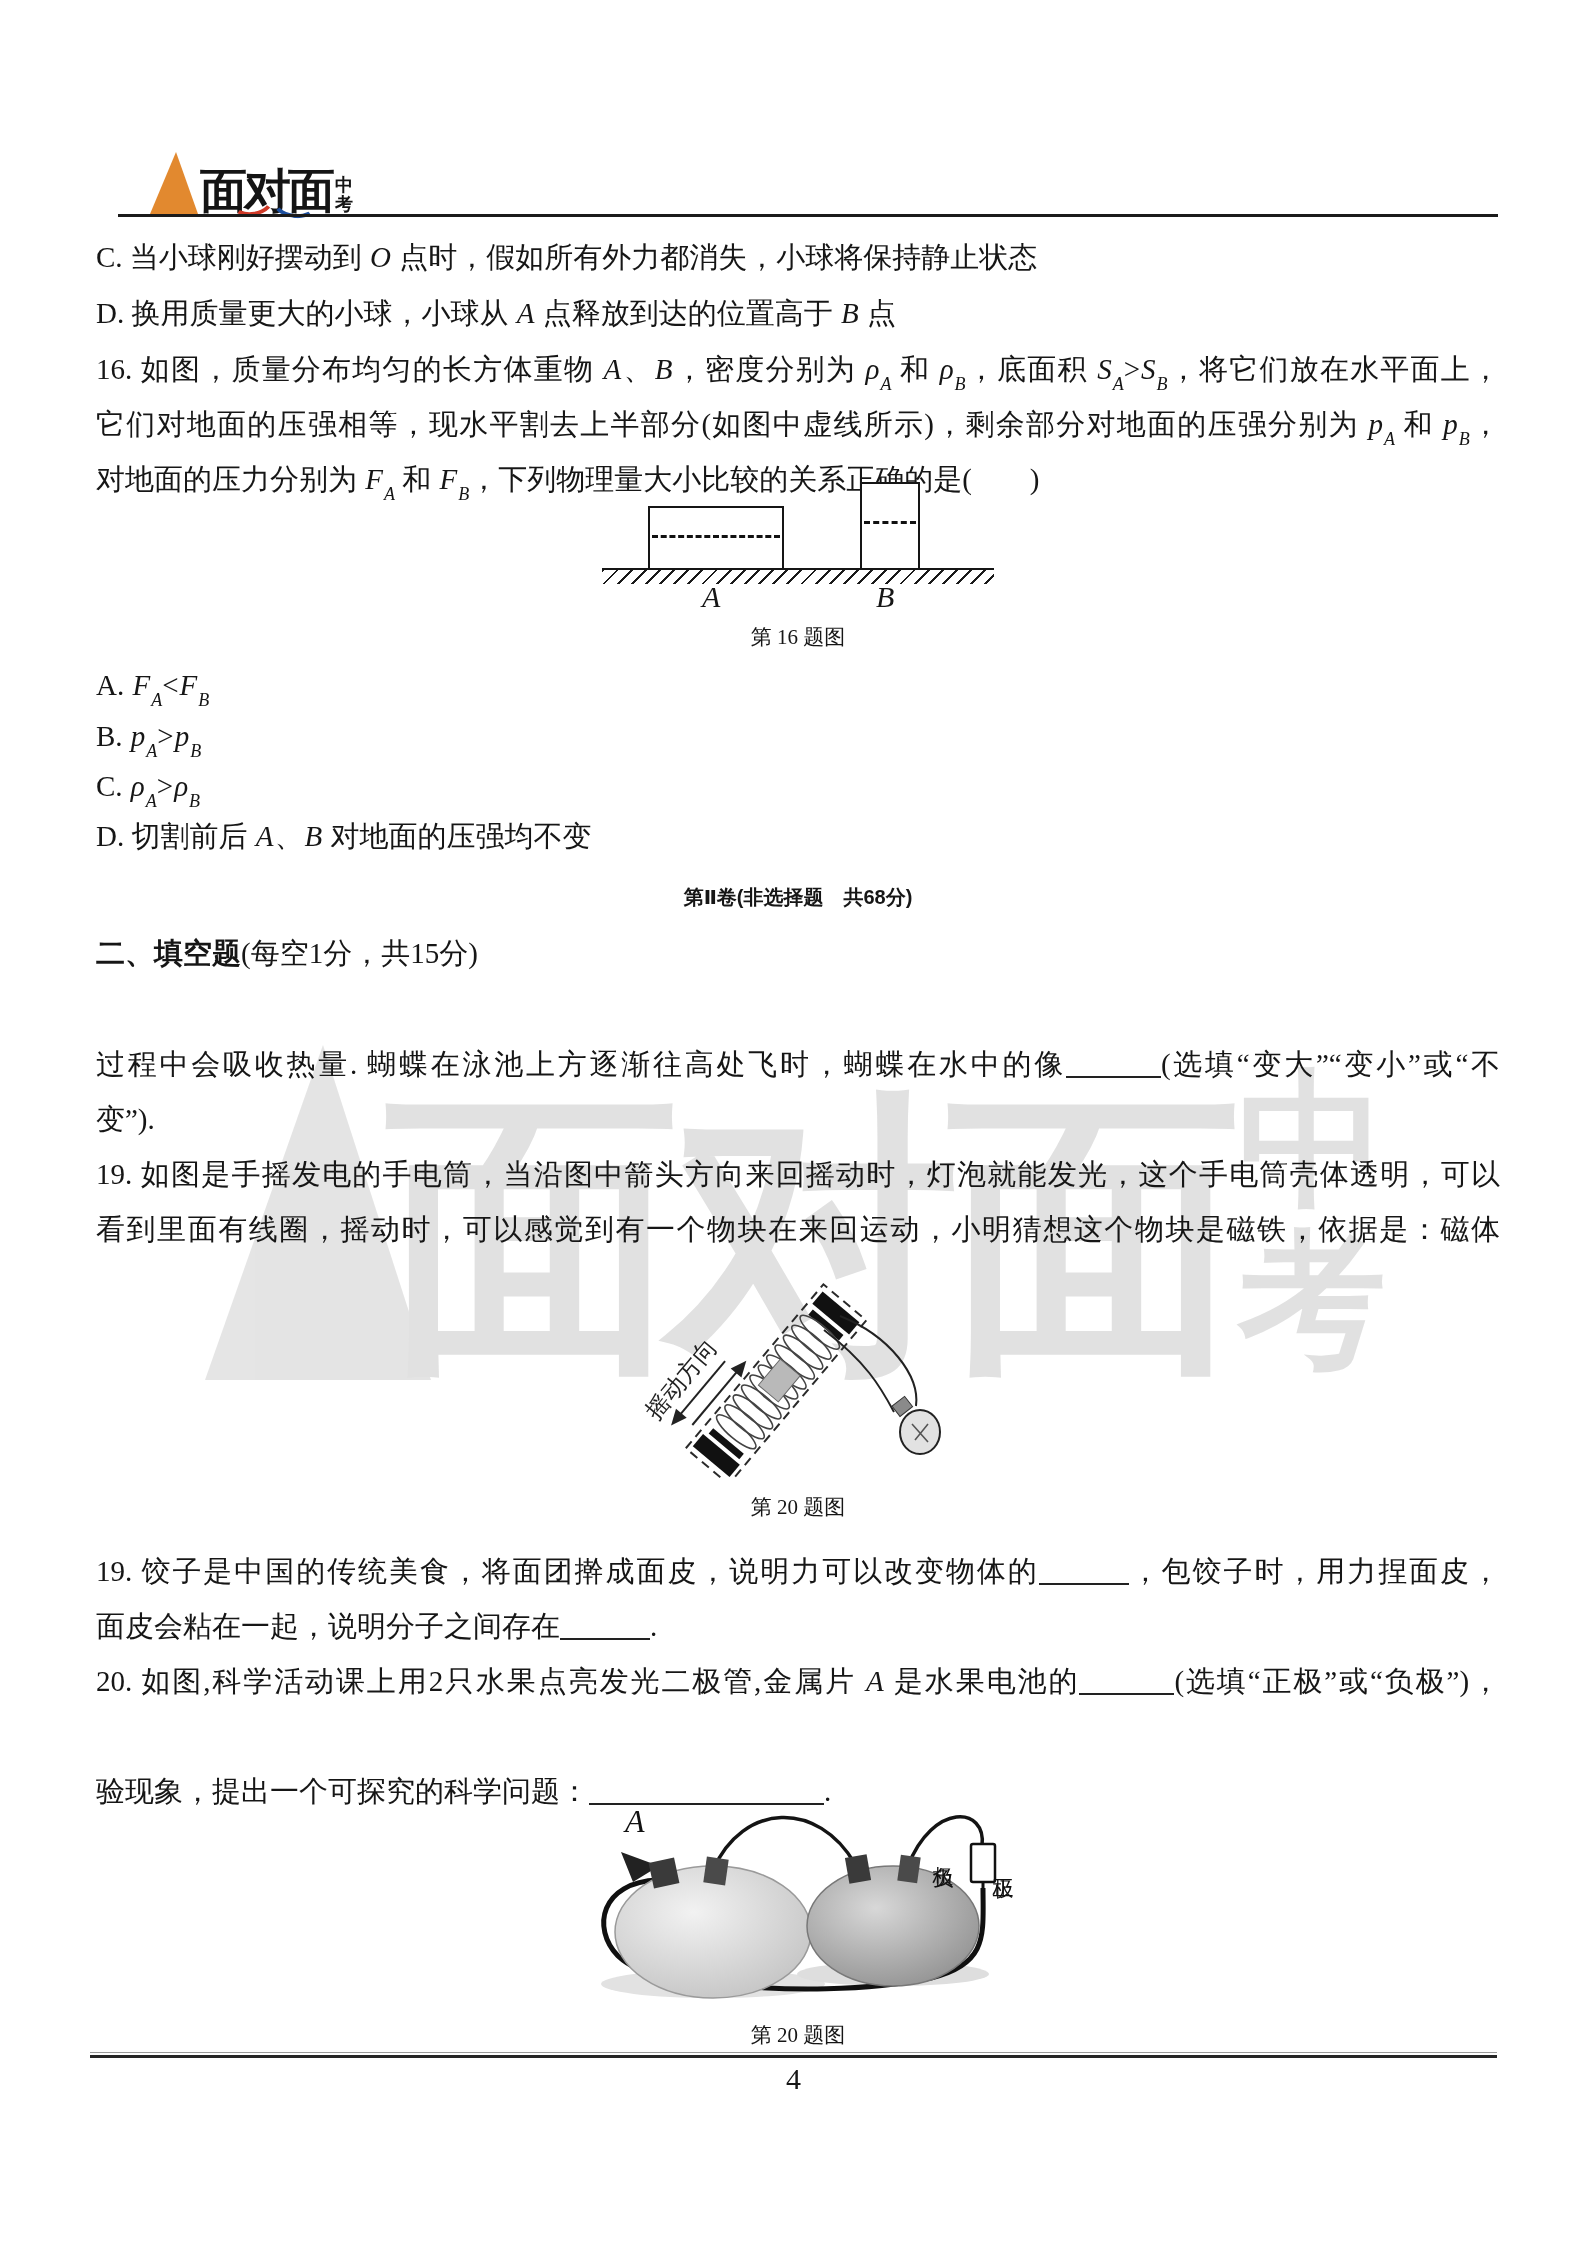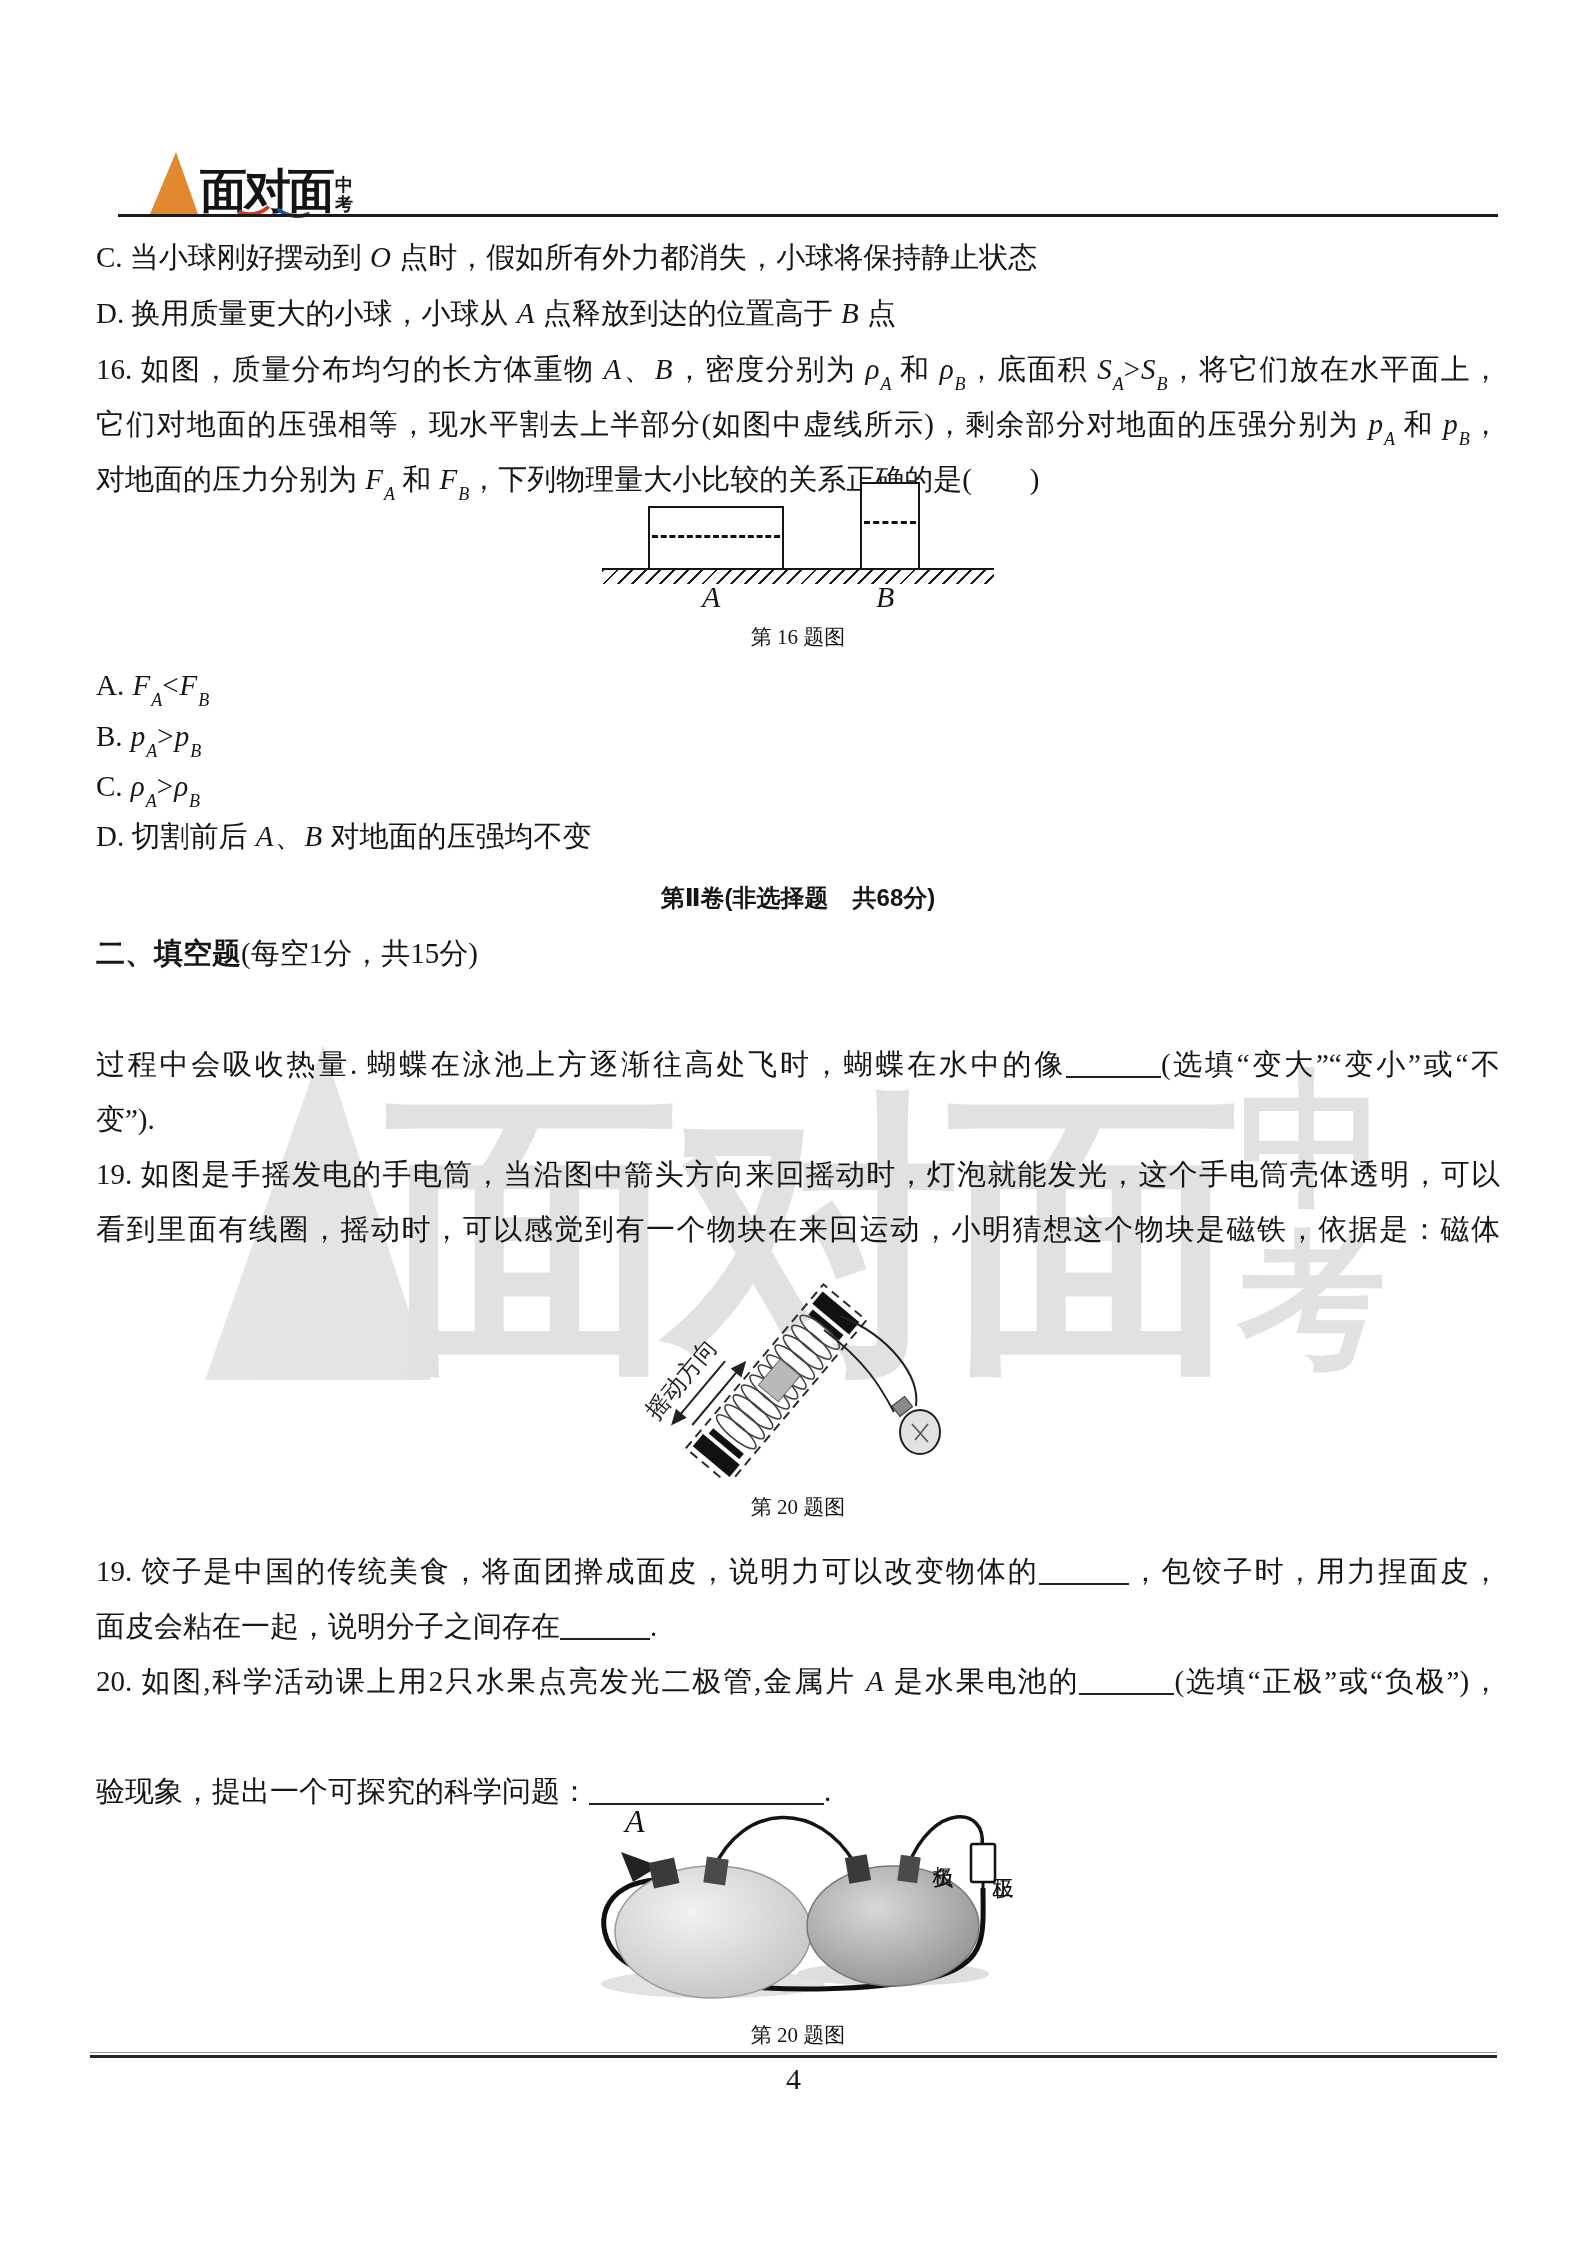--- a/index.html
+++ b/index.html
@@ -26,21 +26,21 @@
   .logo-col{display:flex;flex-direction:column;font-family:"Liberation Sans","DejaVu Sans",sans-serif;
             font-weight:700;font-size:18px;line-height:1.05;margin-left:3px;color:#141414;}
   .hrule{position:absolute;left:118px;top:214px;width:1380px;height:3px;background:#1b1b1b;z-index:2;}
   
   .content{position:absolute;left:96px;top:222px;width:1404px;height:1830px;z-index:1;}
   .ln{position:absolute;left:0;width:1404px;font-size:29px;line-height:55px;white-space:nowrap;}
   .just{white-space:normal;text-align:justify;text-align-last:justify;height:55px;overflow:hidden;}
   .opt{line-height:50px;}
   .center{text-align:center;text-align-last:center;white-space:normal;}
   .hv{font-family:"Liberation Sans","DejaVu Sans",sans-serif;font-weight:700;}
-  .sec{font-size:24px;text-align:center;}
+  .sec{font-size:20px;text-align:center;}
   .mi{font-style:italic;font-family:"Liberation Serif","DejaVu Serif",serif;padding:0 1px;}
   sub.ms{font-size:18px;font-style:italic;line-height:0;position:relative;top:4px;
          font-family:"Liberation Serif","DejaVu Serif",serif;}
   .blank{display:inline-block;height:30px;border-bottom:2px solid #222;vertical-align:-4px;}
   
   .figwrap{position:absolute;left:50%;transform:translateX(-50%);}
   .f16{width:420px;height:130px;position:relative;}
   .f16 .blk{position:absolute;border:2.5px solid #151515;background:#fff;}
   .f16 .cut{position:absolute;left:2px;right:2px;border-top:3px dashed #111;}
   .f16 .ground{position:absolute;left:14px;top:88px;width:392px;height:14px;border-top:2.5px solid #151515;

